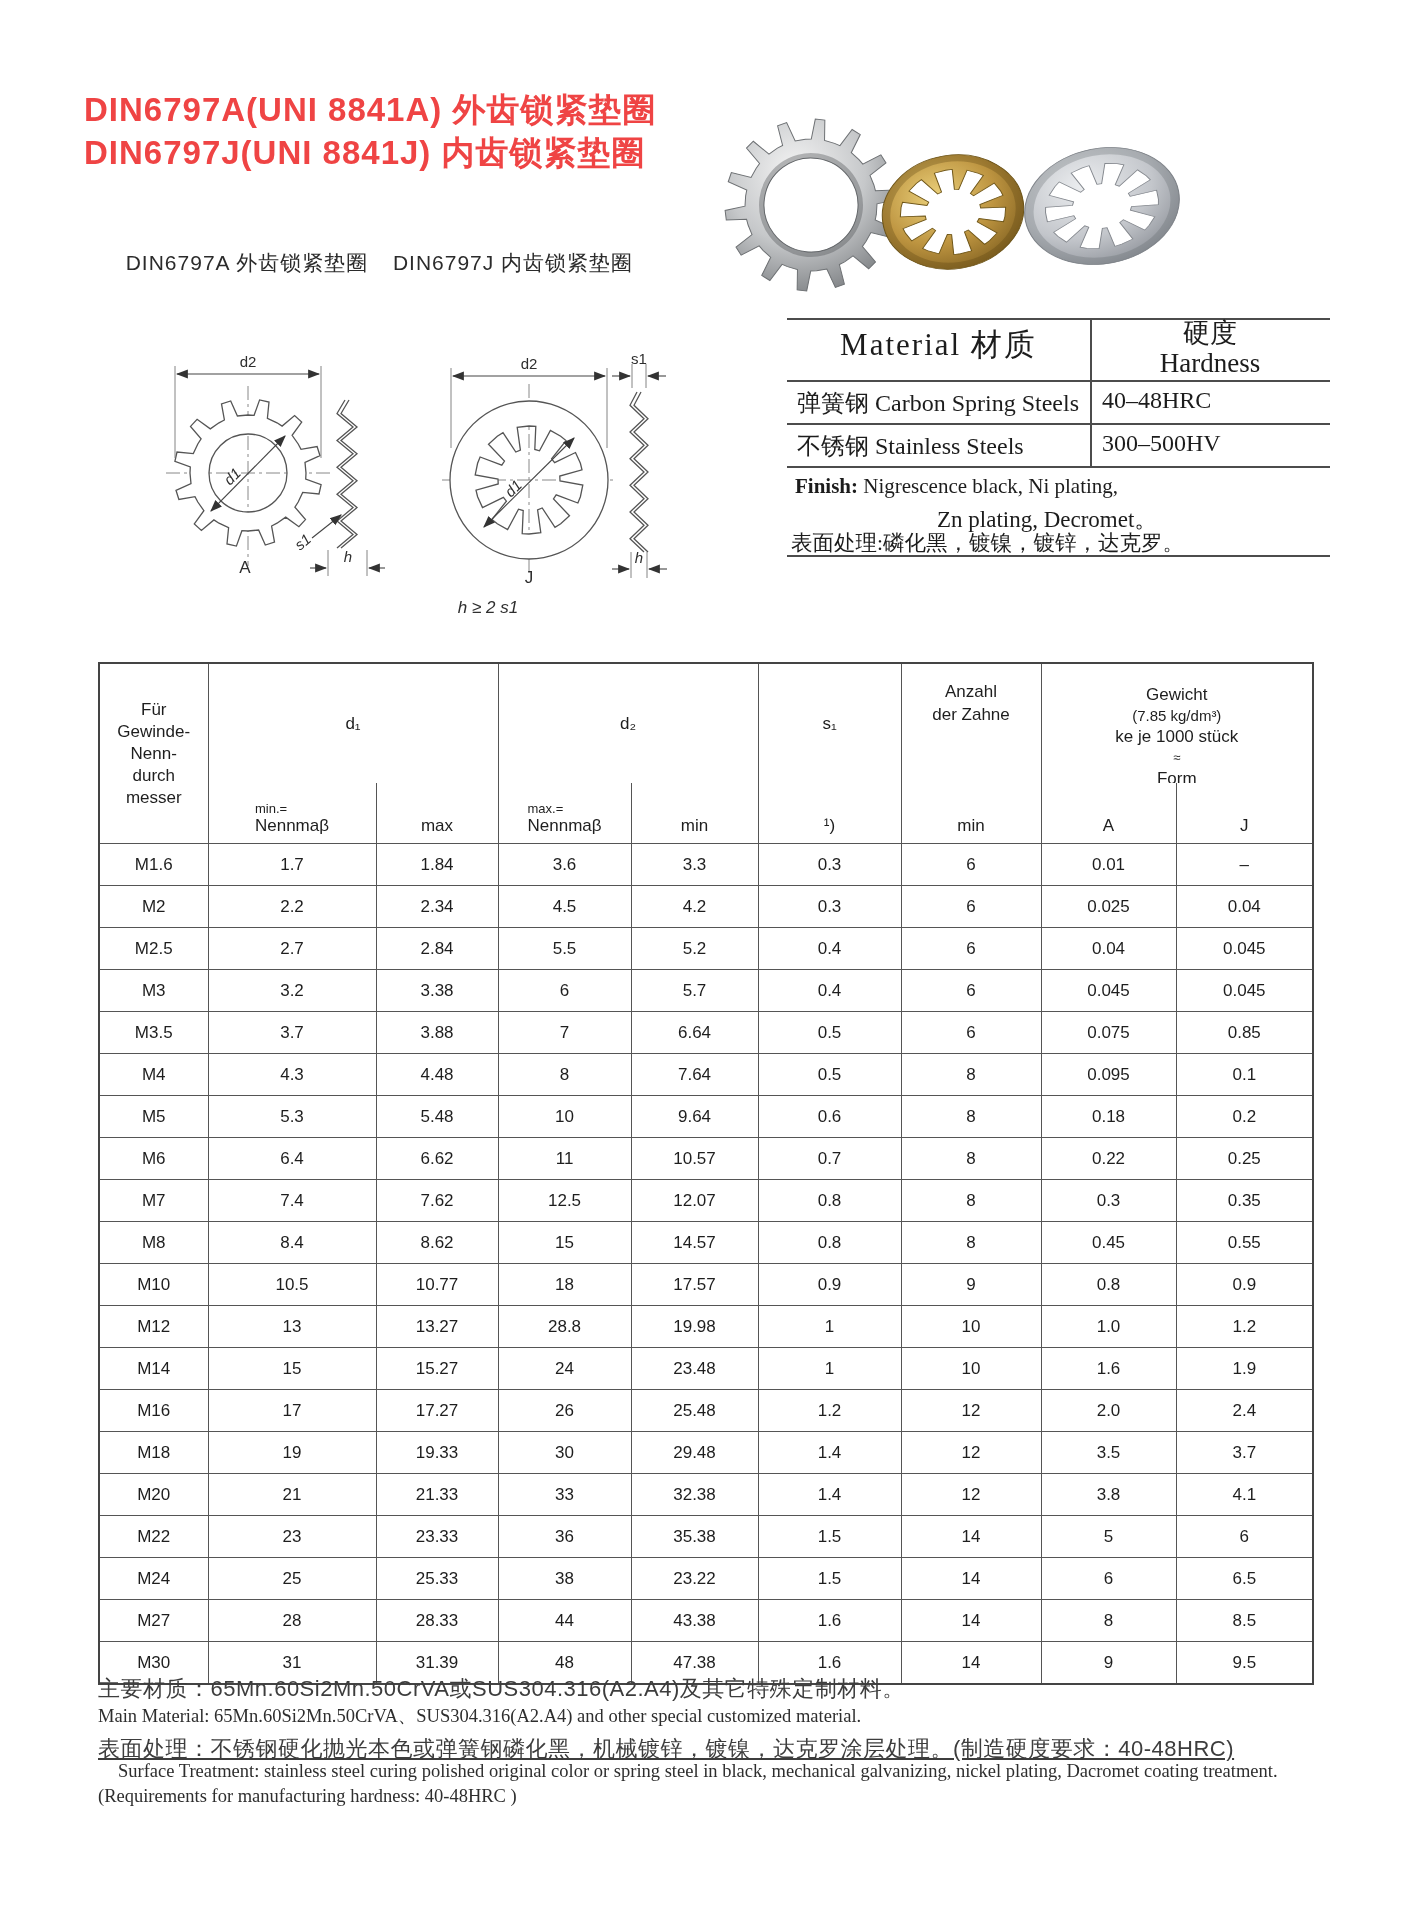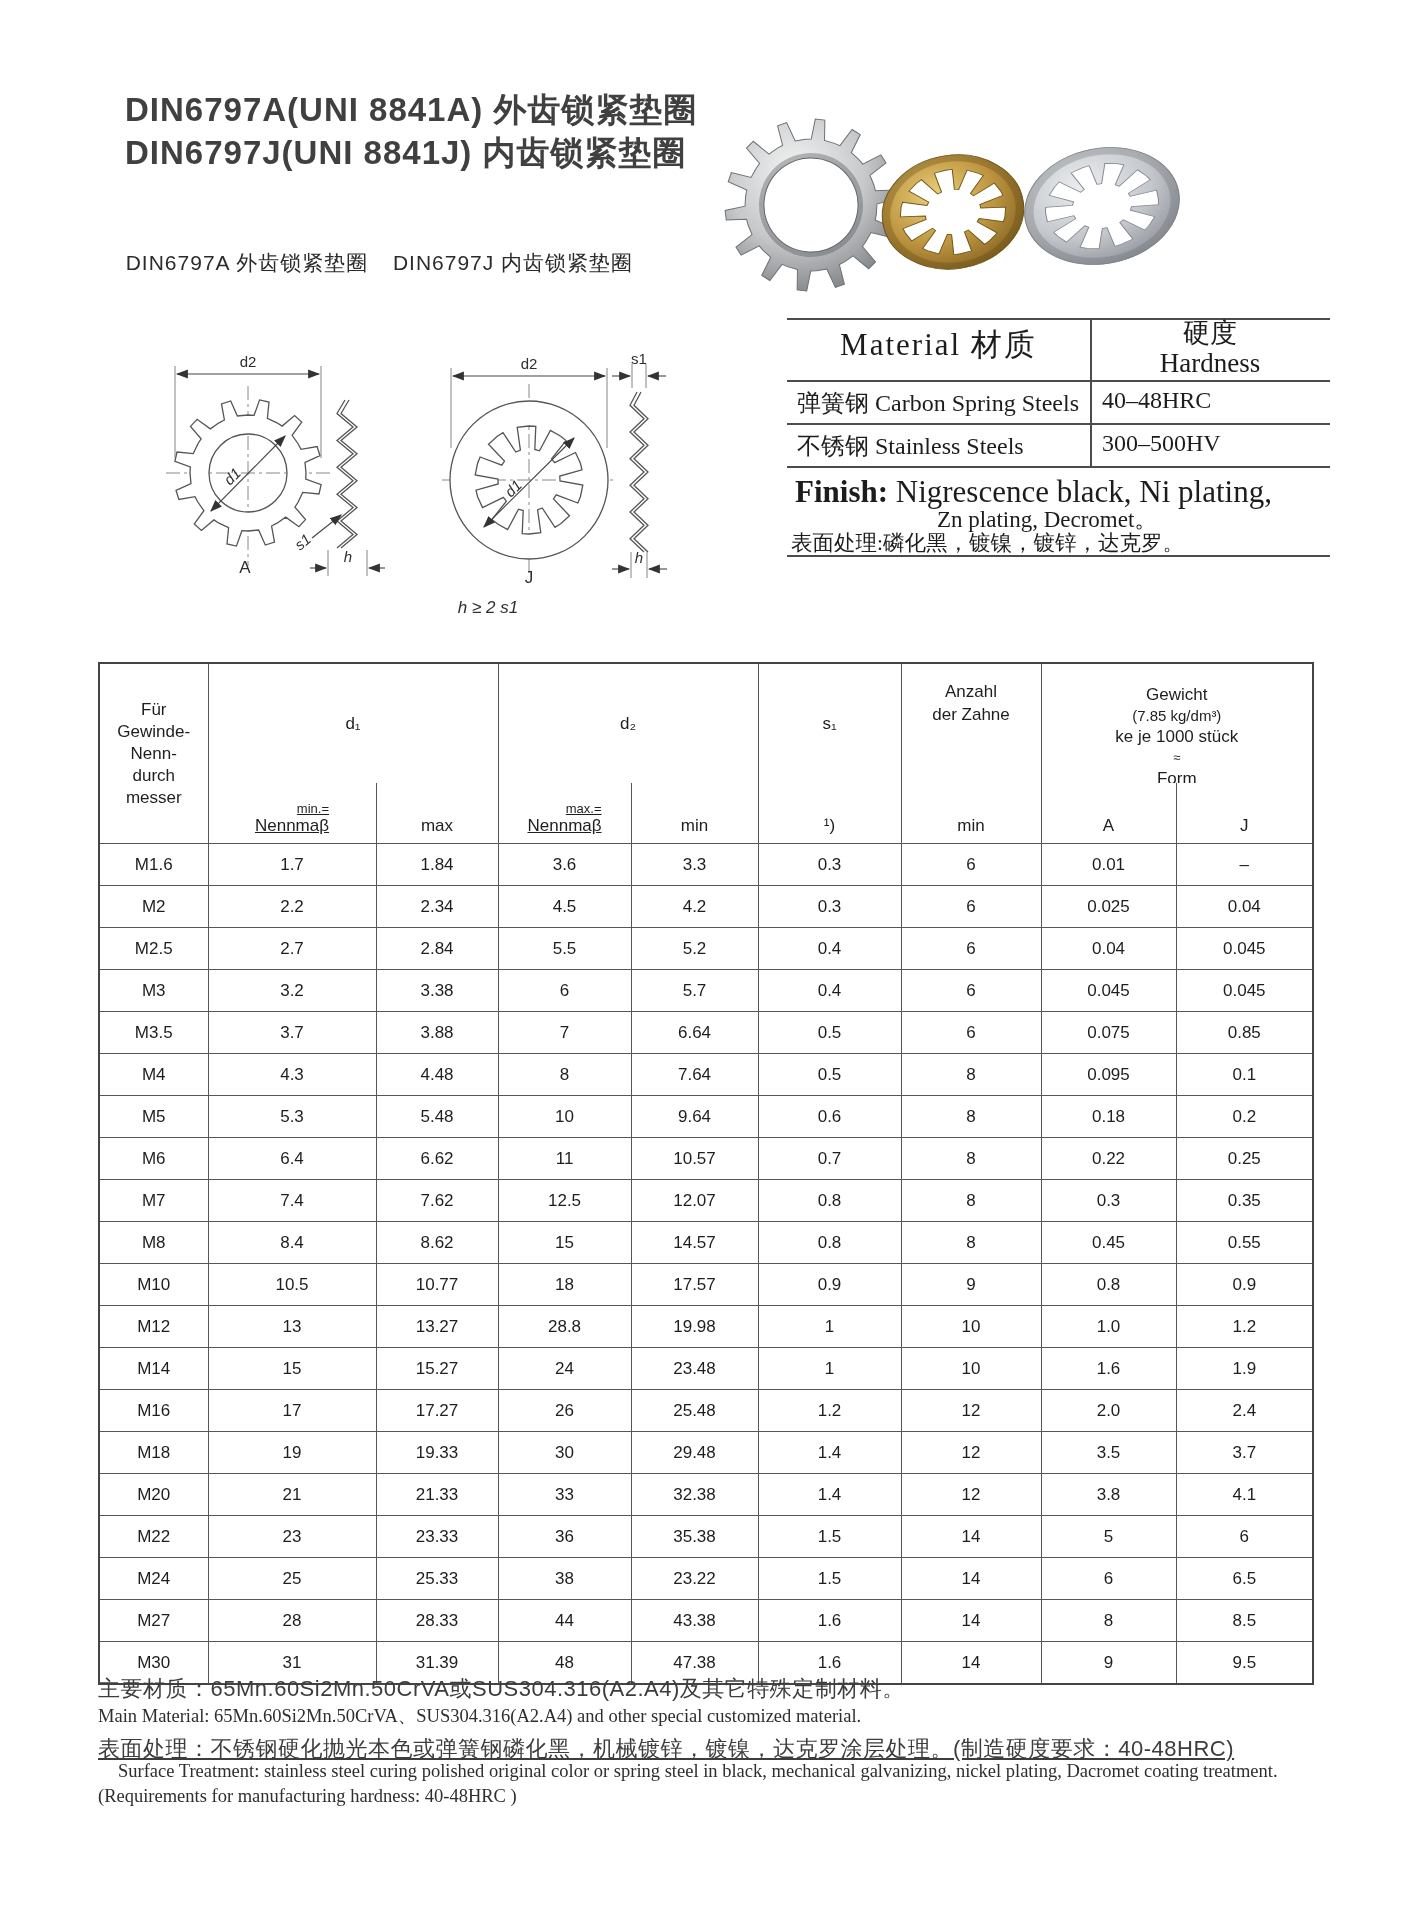--- a/index.html
+++ b/index.html
@@ -21,39 +21,39 @@
   
   table.spec{position:absolute;left:98px;top:662px;border-collapse:collapse;table-layout:fixed;width:1214px;
              font-size:17px;color:#1e1e1e;}
   table.spec th,table.spec td{border:1.5px solid #555;text-align:center;vertical-align:middle;
              font-weight:400;padding:0;overflow:hidden;}
   table.spec{border:2px solid #444;}
   tr.h1 th{height:103px;border-bottom:none;}
   tr.h2 th{height:53px;border-top:none;vertical-align:bottom;padding-bottom:7px;}
   tr.h1 th.fur{border-bottom:1.5px solid #555;vertical-align:middle;white-space:pre-line;line-height:22px;font-size:17px;}
   td.rowcell{height:41px;}
-  .subhdr{display:inline-block;text-align:right;line-height:17px;text-decoration:underline;}
+  .subhdr{display:inline-block;text-align:left;line-height:17px;}
   .subhdr .small{font-size:13px;}
   .anzahl-top{vertical-align:top !important;padding-top:16px !important;white-space:pre-line;line-height:23px;}
   .gewicht-flex{display:flex;flex-direction:column;justify-content:flex-start;height:103px;padding-top:12px;box-sizing:border-box;}
   .gewicht-flex span{line-height:21px;}
   .gw-sub{font-size:15px;}
   .gw-approx{font-size:13px;line-height:14px;}
   .gw-form{margin-top:auto;padding-bottom:2px;}
   
   .foot-cn{left:98px;font-size:22px;color:#3d3d3d;letter-spacing:0.5px;}
   .foot-en{left:98px;font-size:18.5px;color:#2e2e2e;font-family:"Liberation Serif","DejaVu Serif",serif;}
   svg text{font-family:"Liberation Sans","DejaVu Sans",sans-serif;}
 </style>
 </head>
 <body>
 
 <div class="page">
 
-  <div class="abs title" id="titleEl" style="color: #404040; margin-left: 41px;">DIN6797A(UNI 8841A) 外齿锁紧垫圈
+  <div class="abs title" id="titleEl" style="color: #ef4444;">DIN6797A(UNI 8841A) 外齿锁紧垫圈
 DIN6797J(UNI 8841J)  内齿锁紧垫圈</div>
 
   <svg class="abs" style="left:706px;top:80px;" width="520" height="222" viewBox="0 0 520 222">
     <defs>
       <radialGradient id="gSilver" cx="38%" cy="32%" r="75%">
         <stop offset="0%" stop-color="#f4f4f4"></stop>
           <stop offset="55%" stop-color="#c6c8ca"></stop>
           <stop offset="100%" stop-color="#7e8184"></stop>
       </radialGradient>
       <radialGradient id="gGold" cx="40%" cy="35%" r="75%">
@@ -159,21 +159,21 @@
     <div class="hline" style="top:148px;"></div>
     <div class="hline" style="top:237px;"></div>
     <div class="vline"></div>
     <div class="abs mat-head-l">Material  材质</div>
     <div class="abs mat-head-r">硬度
 Hardness</div>
     <div class="abs mat-cell" style="left:10px;top:69px;">弹簧钢  Carbon Spring Steels</div>
     <div class="abs mat-cell" style="left:315px;top:69px;">40–48HRC</div>
     <div class="abs mat-cell" style="left:10px;top:112px;">不锈钢 Stainless Steels</div>
     <div class="abs mat-cell" style="left:315px;top:112px;">300–500HV</div>
-    <div class="abs finish-line" style="left:8px;top:156px;font-size:31px;">
+    <div class="abs finish-line" style="left:8px;top:156px;font-size:21px;">
       <b>Finish:</b><span> Nigrescence black,   Ni plating,</span>
     </div>
     <div class="abs finish-line" style="left:150px;top:186px;font-size:23px;">Zn plating,   Decromet。</div>
     <div class="abs" style="left:4px;top:210px;font-size:21.5px;">表面处理:磷化黑，镀镍，镀锌，达克罗。</div>
   </div>
 
   <table class="spec">
     <colgroup>
       <col style="width:109px">
         <col style="width:168px">

